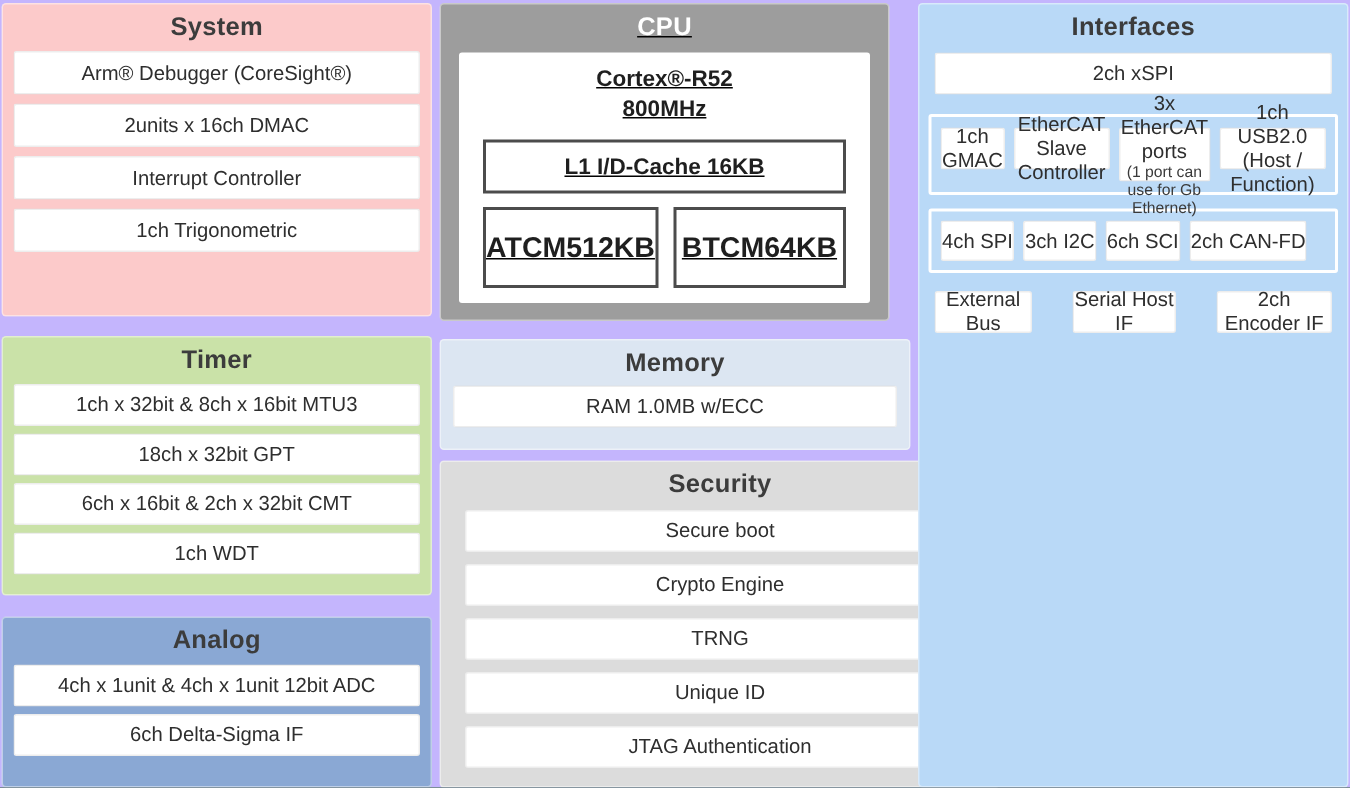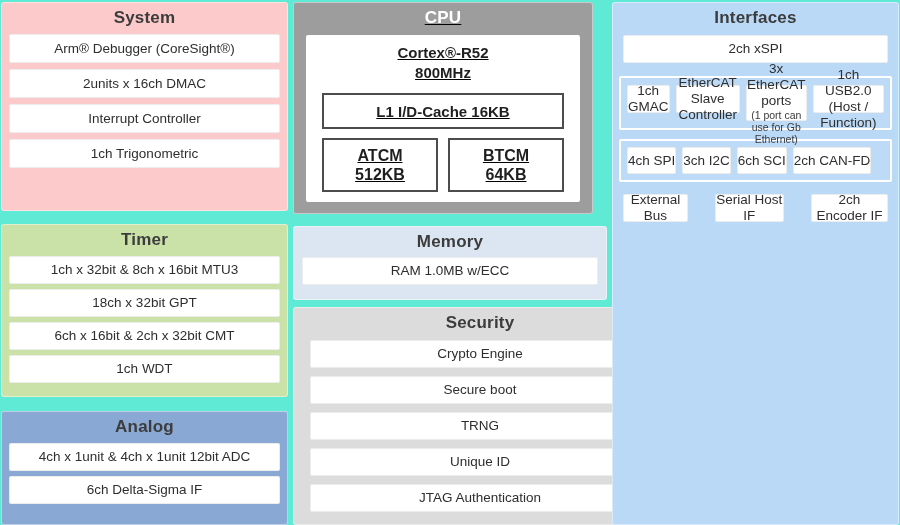--- a/index.html
+++ b/index.html
@@ -1,18 +1,18 @@
 <!DOCTYPE html>
 <html><head>
 <meta charset="utf-8">
 <style>
   html,body { margin:0; padding:0; background:#46704b; }
   .canvas {
     position:relative; width:900px; height:525px; overflow:hidden;
-    background:#5eead4;
+    background:#c4b5fd;
     font-family:"Liberation Sans", sans-serif;
   }
   .block {
     position:absolute; box-sizing:border-box; border-radius:3px;
     border:1px solid rgba(255,255,255,0.45);
     overflow:hidden;
   }
   .block-title {
     text-align:center; font-weight:bold; font-size:17px; color:#3c3c3c;
     padding:5px 0 4px 0; letter-spacing:0.2px;
@@ -39,22 +39,22 @@
   .cpu     { left:293px; top:2px;   width:300px; height:212px; background:#9d9d9d;text-decoration:underline; }
   .cpu .block-title { color:#ffffff; }
   .cpu-panel { margin:3px 12px 0 12px; background:#ffffff; border-radius:2px;
                padding:8px 14px 10px 14px; box-sizing:border-box; }
   .cpu-core { text-align:center; font-weight:bold; font-size:15px; line-height:20px; color:#1f1f1f; }
   .cpu-cache { margin:10px 2px 0 2px; height:32px; border:2px solid #4c4c4c;
                display:flex; align-items:center; justify-content:center;
                font-weight:bold; font-size:15px; color:#1f1f1f; }
   .cpu-tcm-row { display:flex; gap:10px; margin:9px 2px 0 2px; }
   .cpu-tcm { flex:1; height:50px; border:2px solid #4c4c4c;
-             display:flex; flex-direction:column; align-items:center; justify-content:center;
-             font-weight:bold; font-size:16px; line-height:19px; color:#1f1f1f; }
+             display:flex; flex-direction:row; align-items:center; justify-content:center;
+             font-weight:bold; font-size:19px; line-height:19px; color:#1f1f1f; }
 
   .memory  { left:293px; top:226px; width:314px; height:74px;  background:#dce6f2; }
   .memory .rows { padding:1px 8px 0 8px; }
   .memory .row { height:28px; }
 
   .security{ left:293px; top:307px; width:374px; height:218px; background:#dcdcdc; }
   .security .rows { padding:3px 16px 0 16px; gap:8px; }
   .security .row { height:28px; }
 
   
@@ -128,22 +128,22 @@
   <div class="block memory">
     <div class="block-title">Memory</div>
     <div class="rows">
       <div class="row">RAM 1.0MB w/ECC</div>
     </div>
   </div>
 
   <div class="block security">
     <div class="block-title">Security</div>
     <div class="rows">
+      <div class="row">Secure boot</div>
       <div class="row">Crypto Engine</div>
-      <div class="row">Secure boot</div>
       <div class="row">TRNG</div>
       <div class="row">Unique ID</div>
       <div class="row">JTAG Authentication</div>
     </div>
   </div>
 
   <div class="block interfaces">
     <div class="block-title">Interfaces</div>
 
     <div class="row if-row if-top">2ch xSPI</div>

